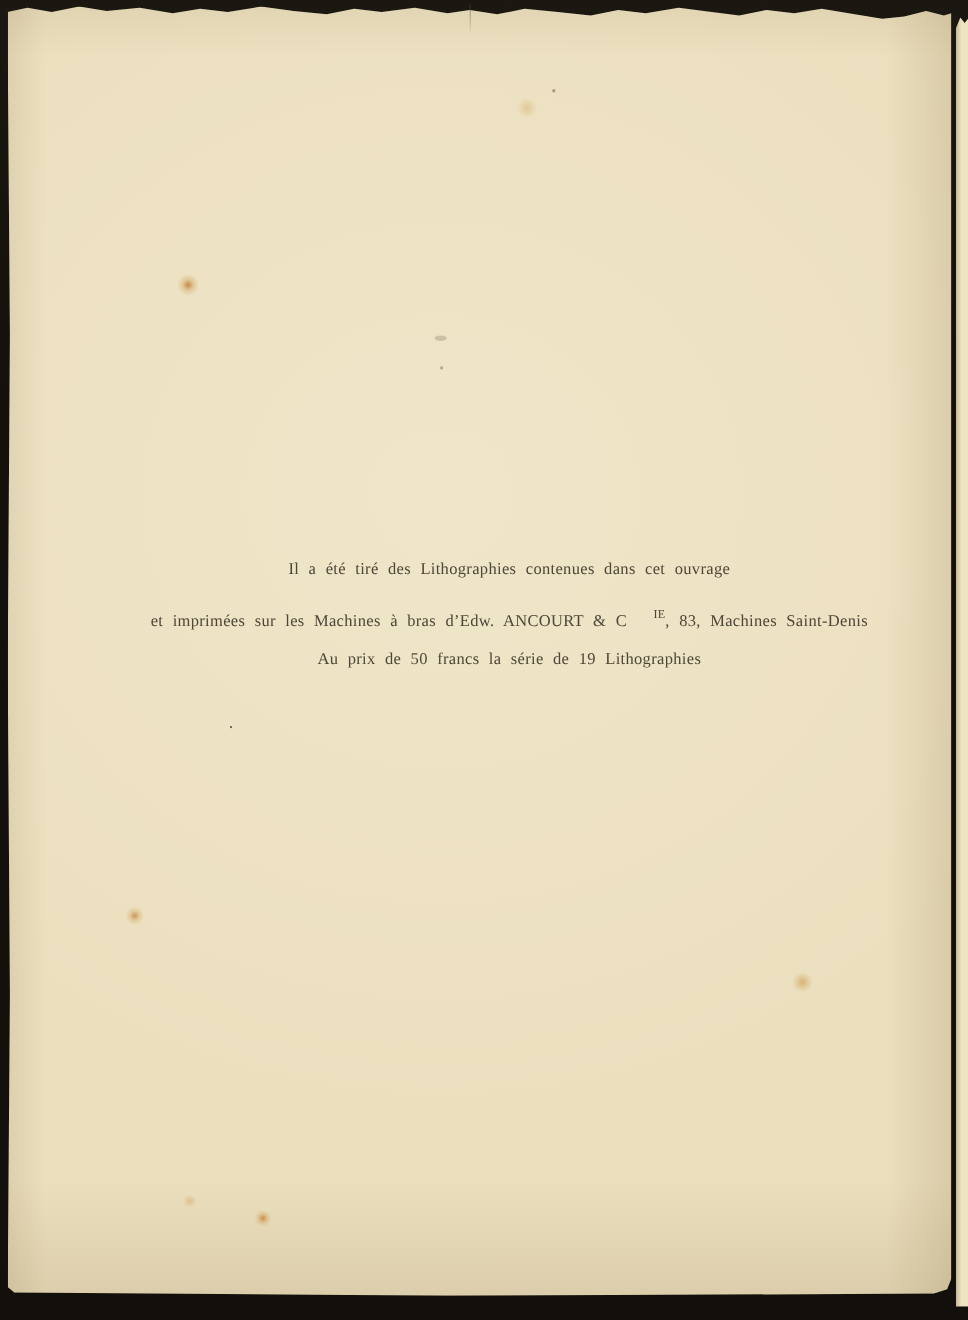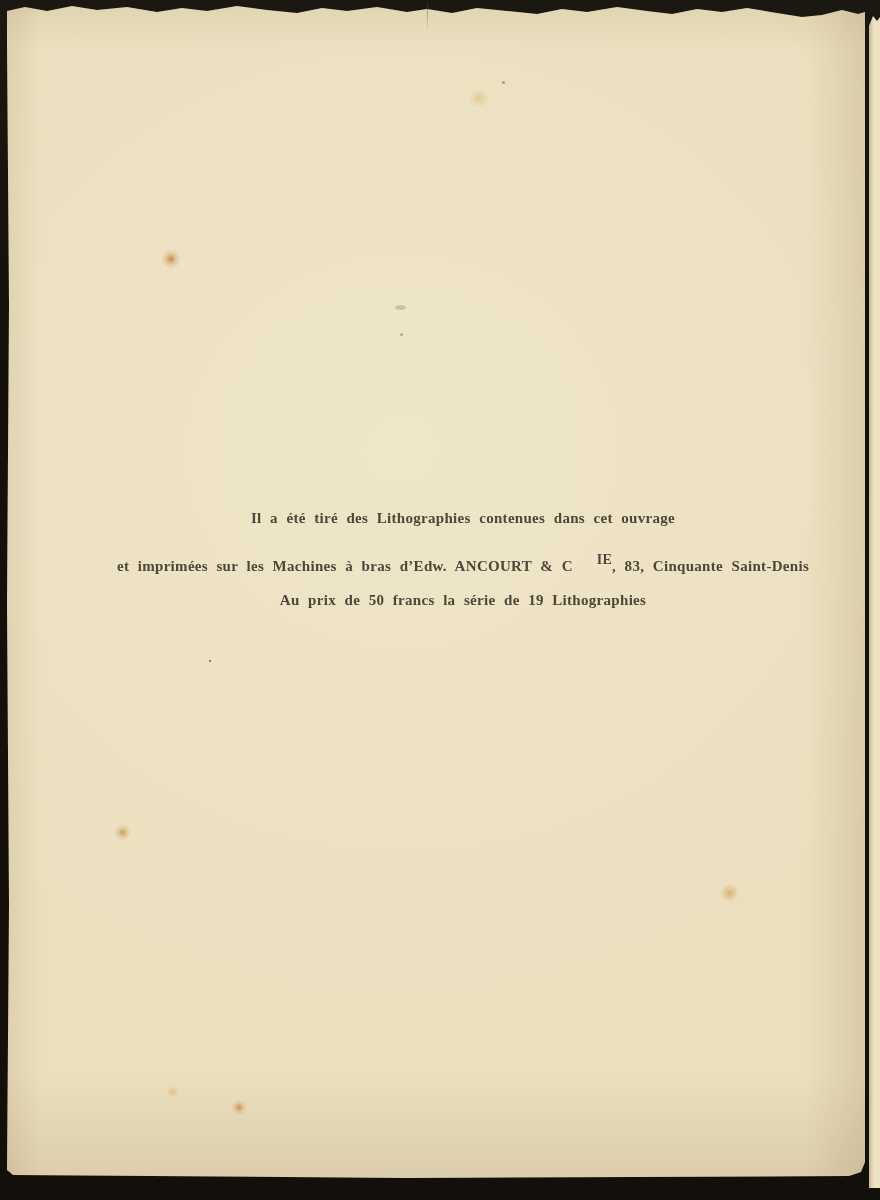--- a/index.html
+++ b/index.html
@@ -7,21 +7,20 @@
     width: 880px; height: 1200px;
     background: #15120d;
     font-family: "Liberation Serif", "DejaVu Serif", serif;
     overflow: hidden;
   }
   .scan {
     position: relative;
     width: 880px; height: 1200px;
     background: linear-gradient(to bottom, #1b1812 0%, #14110c 30%, #13100c 100%);
     overflow: hidden;
-    font-weight: bold;
   }
 
   
   .paper {
     position: absolute;
     left: 7px; top: 4px;
     width: 858px; height: 1175px;
     background:
       radial-gradient(ellipse 120% 80% at 46% 38%, rgba(255,252,238,0.22) 0%, rgba(255,252,238,0.0) 62%),
       linear-gradient(to right, rgba(125,98,55,0.12) 0%, rgba(125,98,55,0) 4%, rgba(125,98,55,0) 93%, rgba(125,98,55,0.16) 100%),
@@ -60,21 +59,21 @@
     font-size: 15px;
     letter-spacing: 0.3px;
     word-spacing: 4.5px;
     text-align: center;
   }
   .colophon .line {
     height: 41px; line-height: 41px;
     white-space: nowrap;
   }
   .colophon .sup {
-    font-size: 14px;
+    font-size: 11px;
     vertical-align: 7px;
     letter-spacing: 0.2px;
     padding-left: 24px;
   }
 
   
   .spot { position: absolute; border-radius: 50%; }
   .hairline-scratch {
     position: absolute;
     left: 427px; top: 4px;
@@ -100,21 +99,21 @@
     <div class="spot" style="left:107px; top:820px; width:17px; height:17px; background:radial-gradient(circle, rgba(196,128,55,0.75) 0%, rgba(205,150,70,0.30) 35%, rgba(205,150,70,0) 70%);"></div>
     <div class="spot" style="left:713px; top:880px; width:19px; height:18px; background:radial-gradient(circle, rgba(200,145,65,0.55) 0%, rgba(205,150,70,0.25) 40%, rgba(205,150,70,0) 72%);"></div>
     <div class="spot" style="left:159px; top:1082px; width:13px; height:12px; background:radial-gradient(circle, rgba(205,150,70,0.40) 0%, rgba(205,150,70,0) 70%);"></div>
     <div class="spot" style="left:224px; top:1096px; width:16px; height:15px; background:radial-gradient(circle, rgba(198,126,52,0.80) 0%, rgba(205,150,70,0.30) 38%, rgba(205,150,70,0) 72%);"></div>
 
     <div class="colophon">
       <div class="line">
         <span>Il a été tiré des Lithographies contenues dans cet ouvrage</span>
       </div>
       <div class="line">
-        <span>et imprimées sur les Machines à bras d’Edw. ANCOURT &amp; C</span><span class="sup">IE</span><span>, 83, Cinquante Saint-Denis</span>
+        <span>et imprimées sur les Machines à bras d’Edw. ANCOURT &amp; C</span><span class="sup">IE</span><span>, 83, Machines Saint-Denis</span>
       </div>
       <div class="line">
         <span>Au prix de 50 francs la série de 19 Lithographies</span>
       </div>
     </div>
   </div>
 
   <div class="hairline-scratch"></div>
 
 </div>

